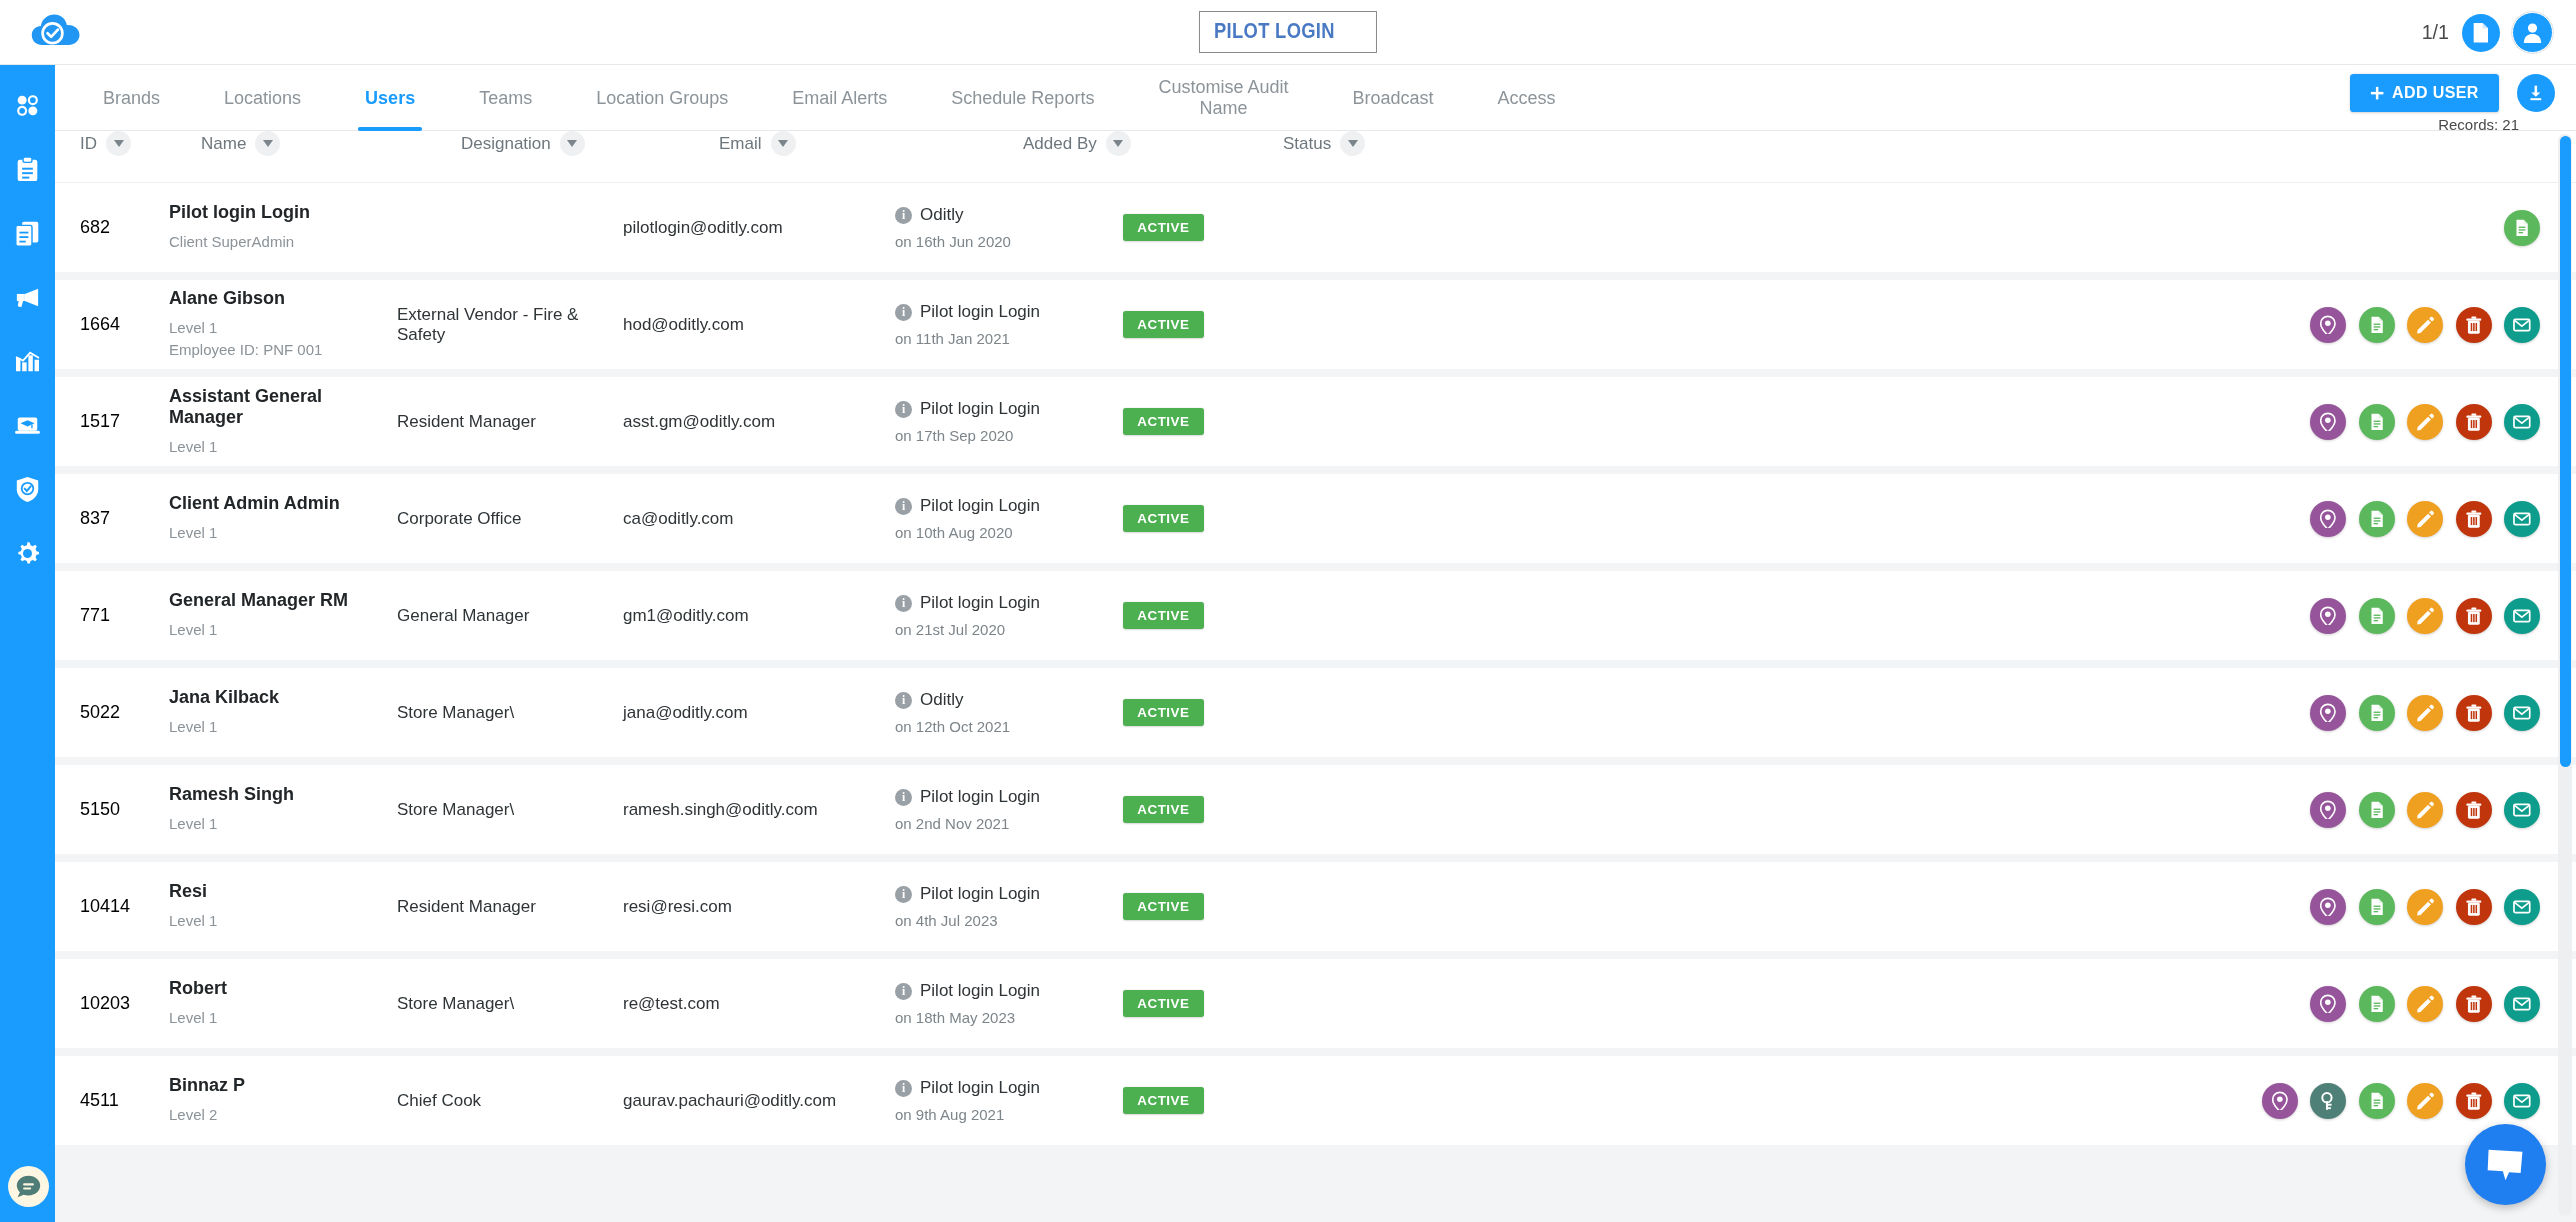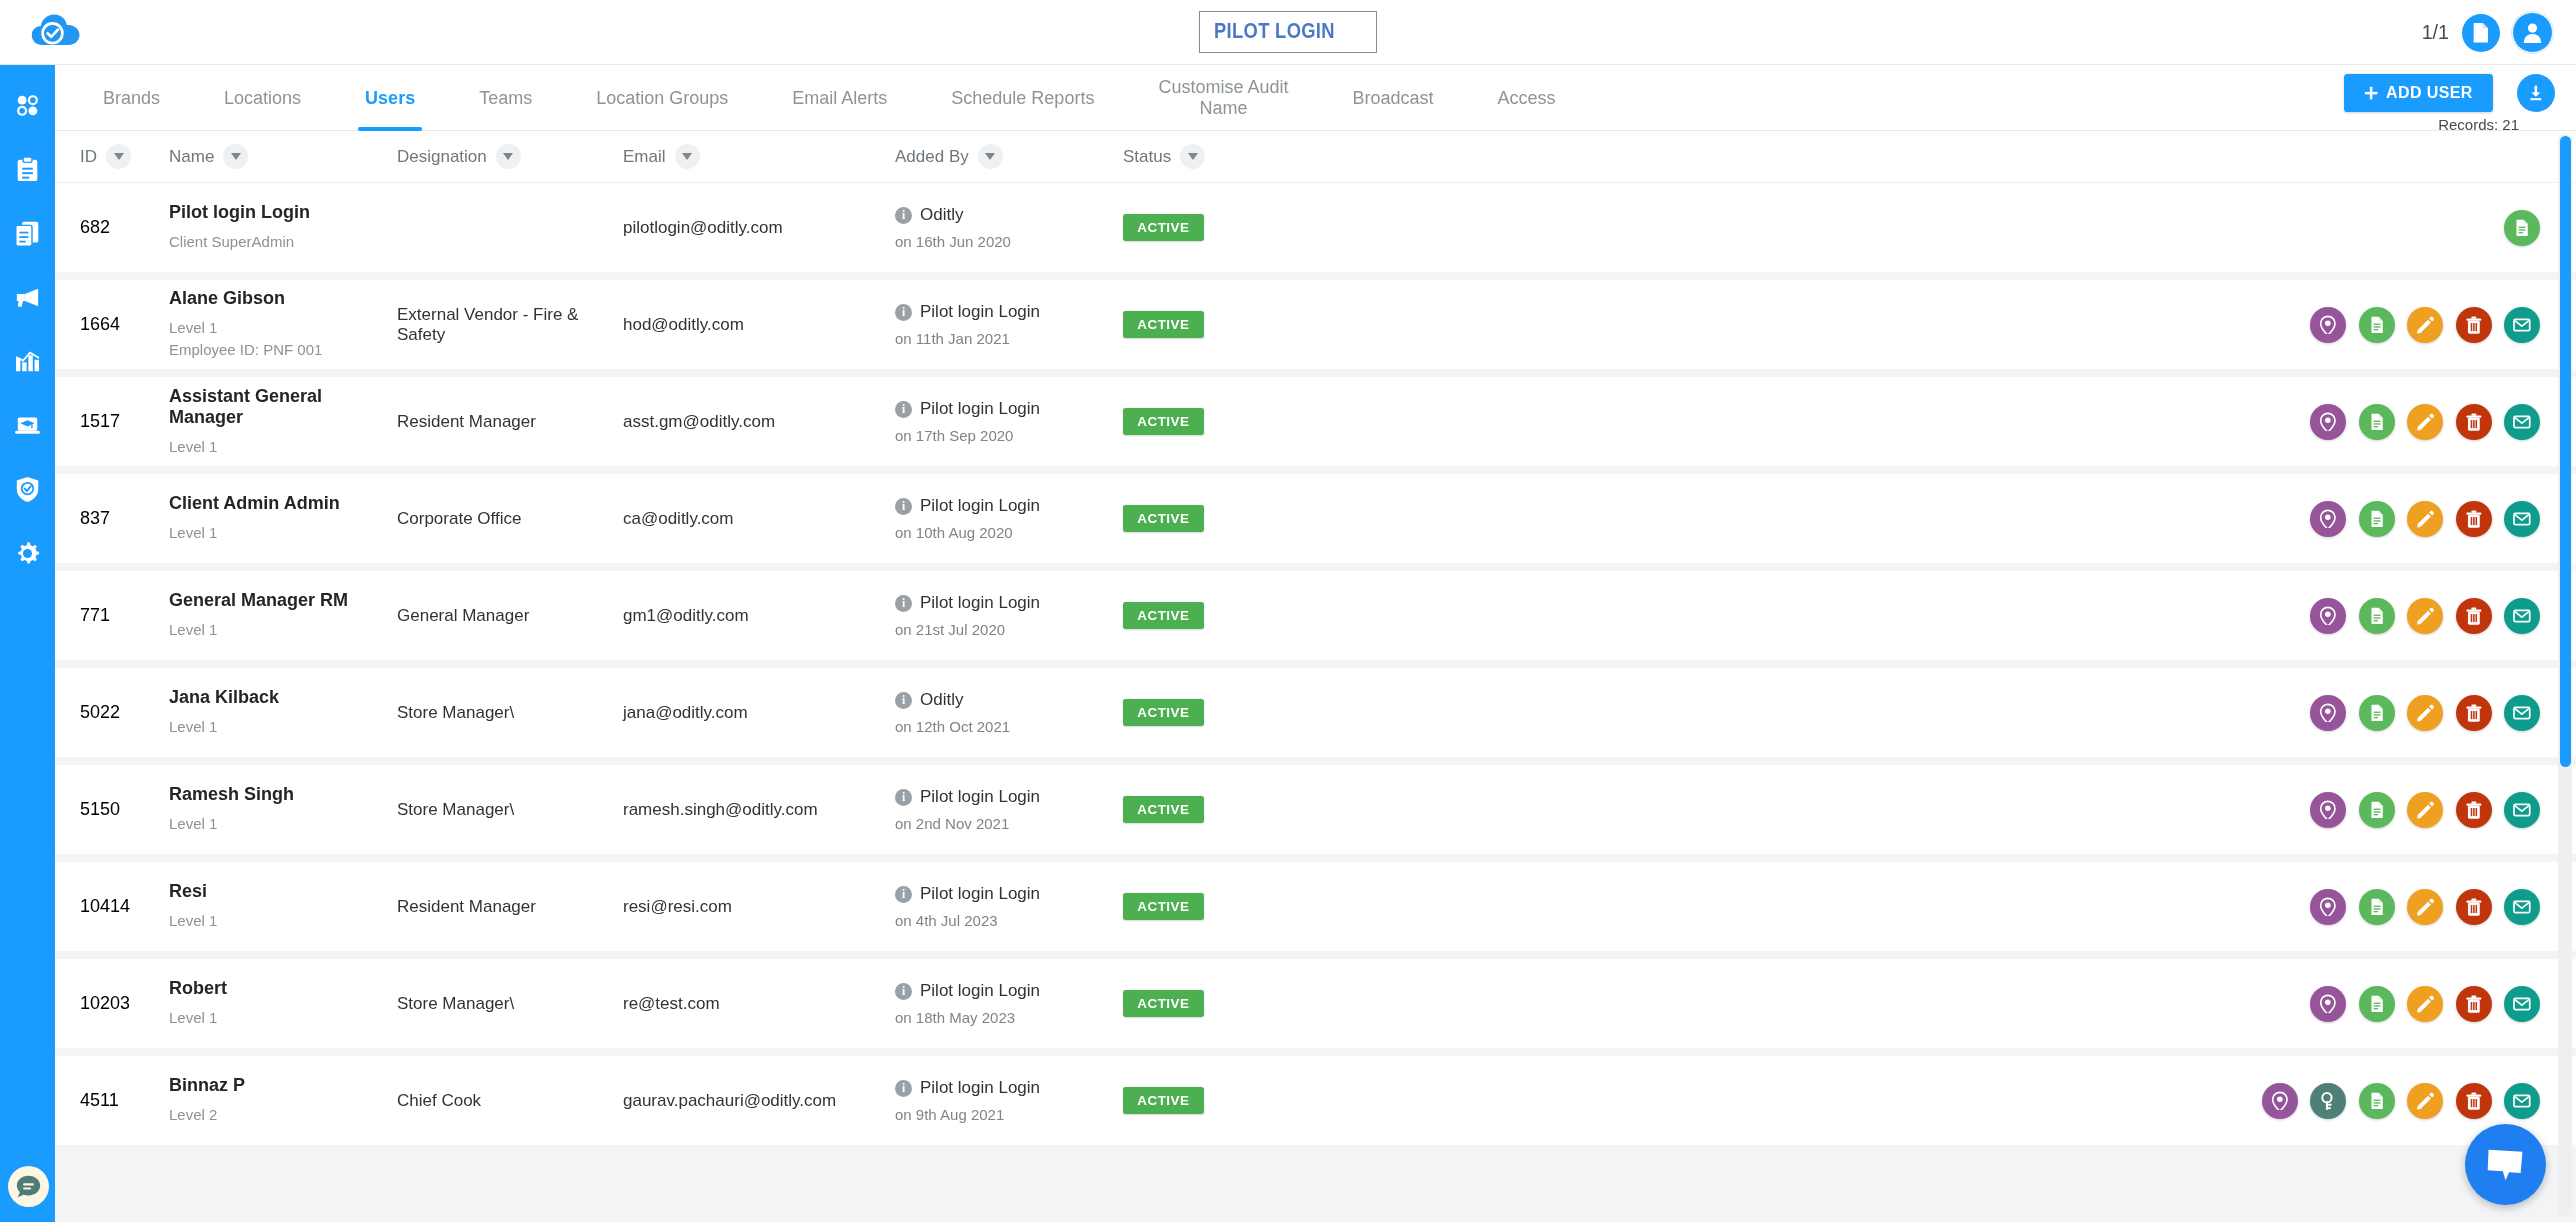--- a/index.html
+++ b/index.html
@@ -66,43 +66,43 @@
   .tab {
     position: relative; height: 66px; display: flex; align-items: center; justify-content: center;
     padding: 0 23px; font-size: 18px; color: #8c9499; text-align: center; line-height: 1.15;
     white-space: pre-line; cursor: pointer;
   }
   .tab.active { color: #1a9cff; font-weight: 700; }
   .tab.active::after {
     content: ""; position: absolute; left: 16px; right: 16px; bottom: 0;
     height: 4.5px; background: #1a9cff; border-radius: 1.8px;
   }
-  .nav-actions { position: absolute; right: 21.5px; top: 9px; display: flex; align-items: center; gap: 24px; }
+  .nav-actions { position: absolute; right: 21.5px; top: 9px; display: flex; align-items: center; gap: 18px; }
   .add-user-btn {
     background: #1a9cff; color: #fff; border: none; border-radius: 3.6px;
     height: 38px; padding: 0 19.7px; font-size: 16px; font-weight: 700;
     letter-spacing: 0.4px; display: flex; align-items: center; gap: 8px; cursor: pointer;
     box-shadow: 0 0.9px 2.7px rgba(0,0,0,.18);
   }
   .dl-btn {
     width: 38px; height: 38px; border-radius: 50%; background: #1a9cff;
     display: flex; align-items: center; justify-content: center; cursor: pointer;
   }
   .records {
     position: absolute; right: 57px; top: 51px; font-size: 15px; color: #4a4a4a;
   }
 
   
   .table-area {
     position: absolute; left: 55px; top: 131px; width: 2521px; height: 1091px;
     background: #ffffff; overflow: hidden;
   }
   .thead {
-    display: flex; align-items: center; height: 52px; padding: 0 36px 0 25px;
-    background: #ffffff; border-bottom: 0.9px solid #eceef0;
+    display: flex; align-items: flex-start; height: 52px; padding: 0 36px 0 25px;
+    background: #ffffff; border-bottom: 0.9px solid #eceef0; gap: 32px;
   }
   .th { display: flex; align-items: center; gap: 9px; font-size: 17px; color: #6d777d; }
   .caret {
     width: 25px; height: 25px; border-radius: 50%; background: #eef0f2;
     display: flex; align-items: center; justify-content: center; cursor: pointer;
   }
   .caret i {
     width: 0; height: 0; border-left: 5.4px solid transparent; border-right: 5.4px solid transparent;
     border-top: 7.2px solid #7b858b; display: block;
   }

